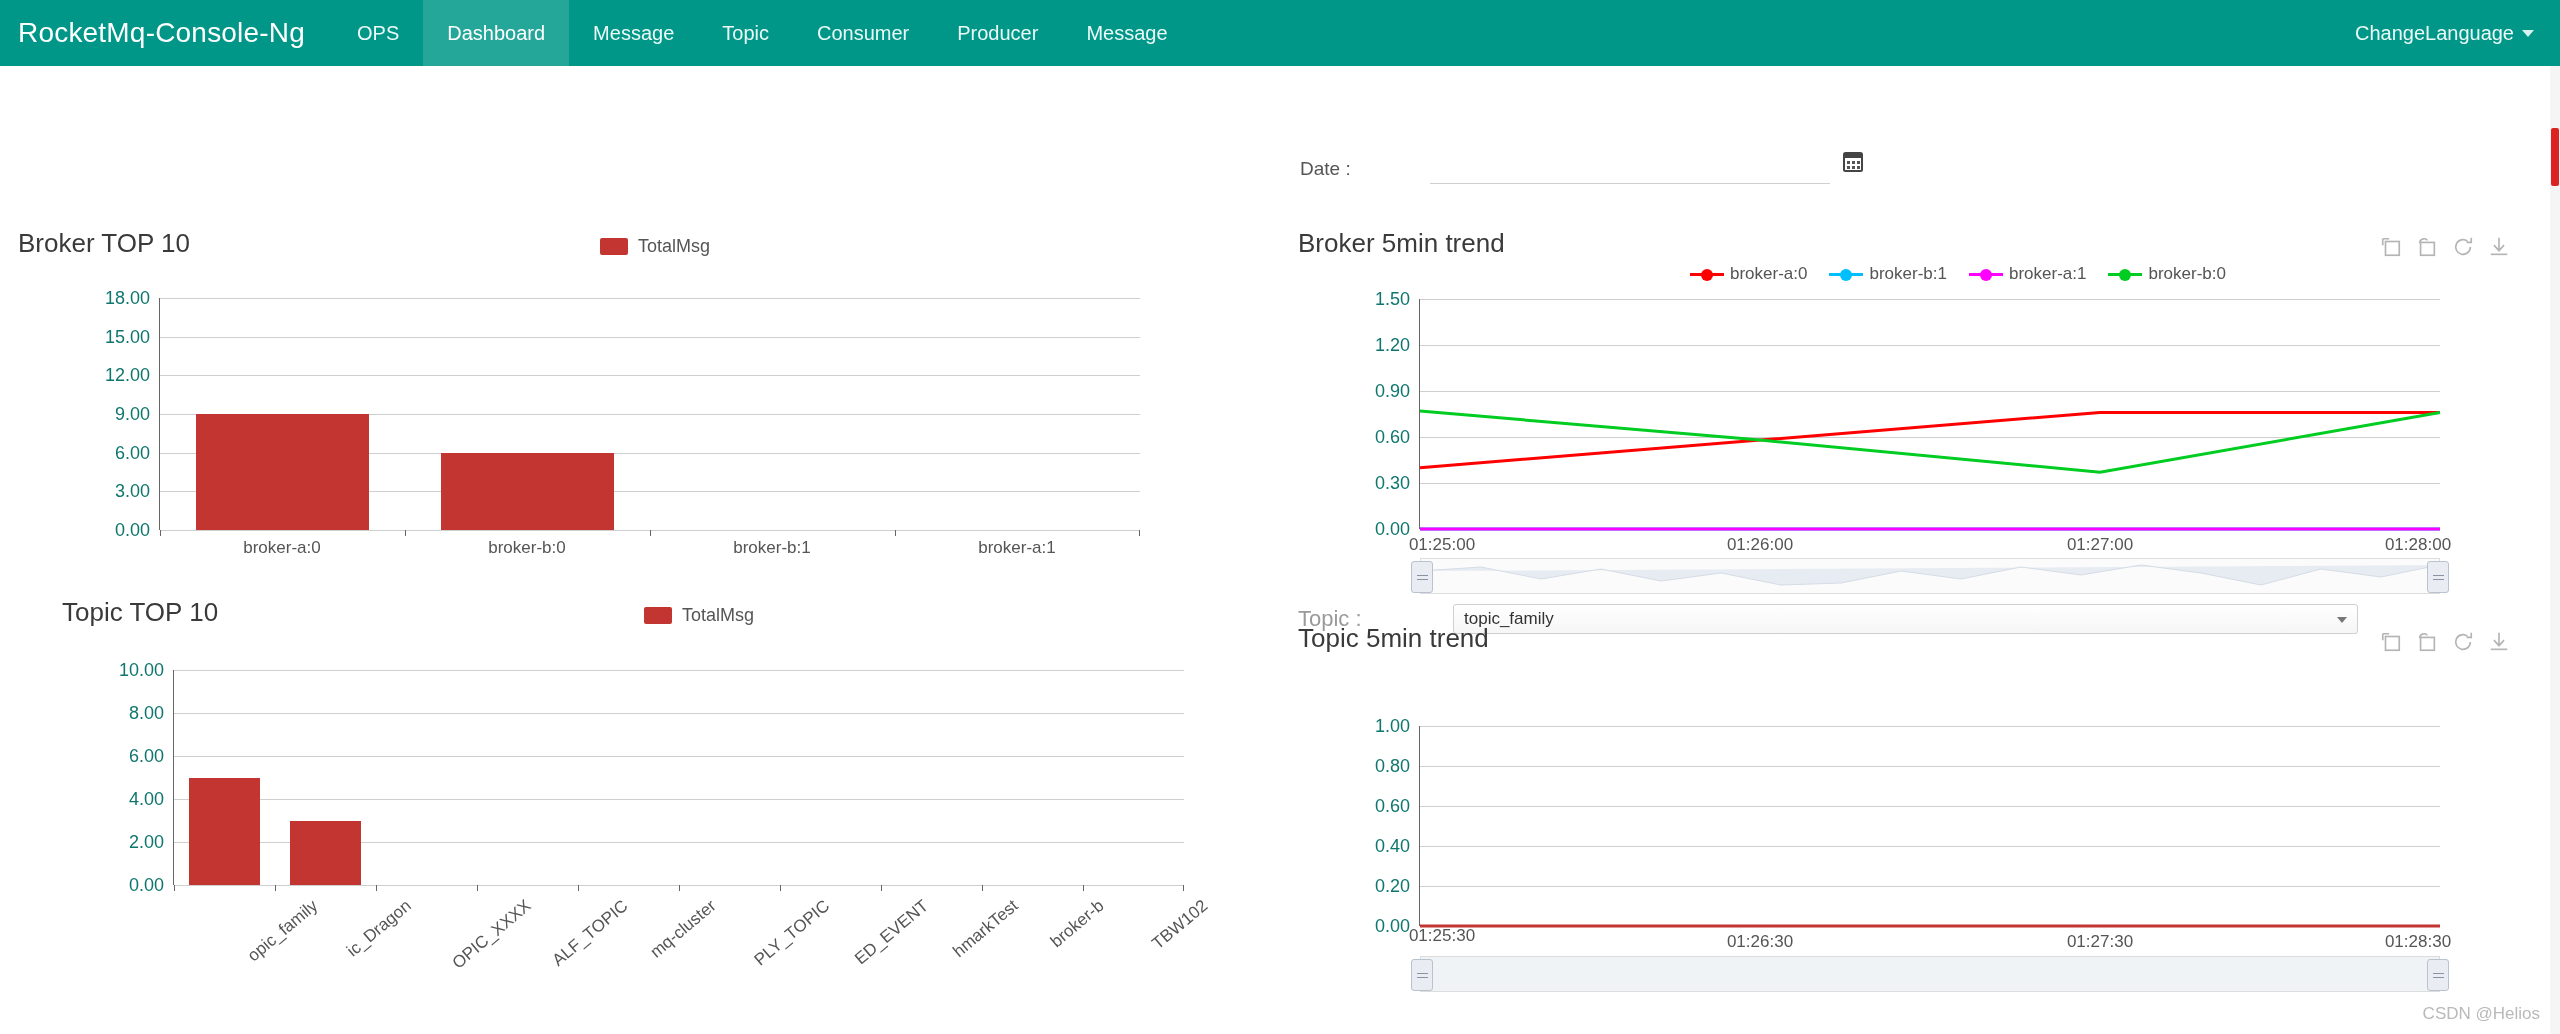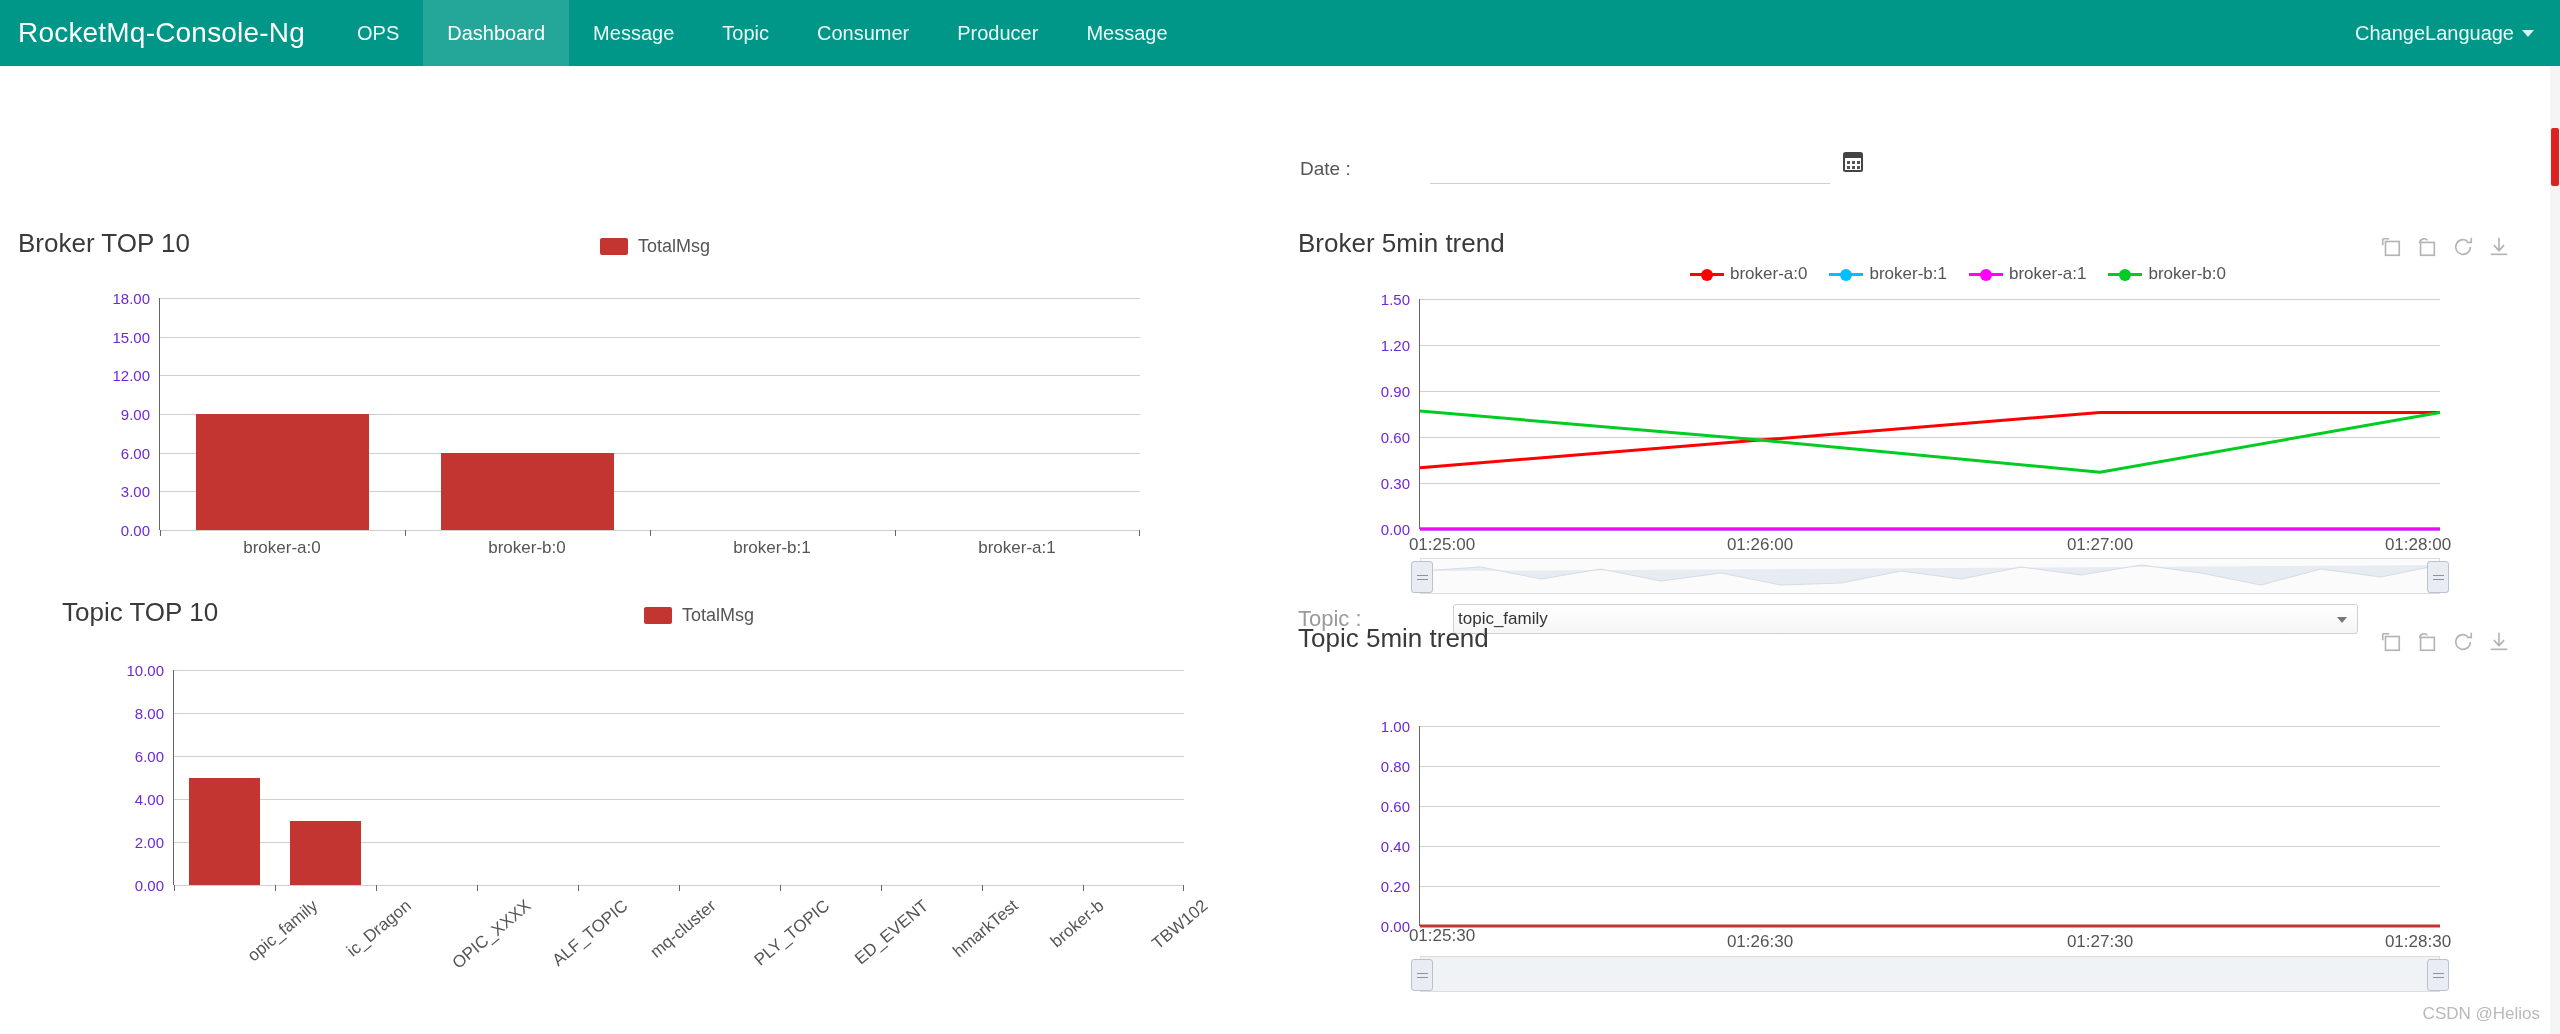--- a/index.html
+++ b/index.html
@@ -111,21 +111,21 @@
     position: absolute; display: flex; align-items: center; gap: 10px;
     font-size: 18px; color: #555; cursor: pointer;
   }
   .legend-swatch { width: 28px; height: 17px; border-radius: 2px; display: inline-block; }
 
   .grid-line {
     position: absolute; height: 1px; background: #cfcfcf; left: 0; right: 0;
   }
   .ytick {
     position: absolute; right: 100%; margin-right: 10px;
-    font-size: 15px; color: #6d28d9; white-space: nowrap;
+    font-size: 18px; color: #0f766e; white-space: nowrap;
     transform: translateY(-50%);
   }
   .axis-y-line { position: absolute; width: 1px; background: #666; }
   .axis-x-line { position: absolute; height: 1px; background: #666; }
   .bar { position: absolute; bottom: 0; background: #c23531; }
   .xtick-label {
     position: absolute; font-size: 17px; color: #555;
     transform: translateX(-50%); white-space: nowrap;
   }
   .xtick-mark { position: absolute; width: 1px; height: 6px; background: #666; }
@@ -171,21 +171,21 @@
   .topic-row {
     position: absolute; display: flex; align-items: center;
   }
   .topic-label { color: #9a9a9a; font-size: 22px; width: 155px; }
   .select-box {
     position: relative;
     width: 905px; height: 30px;
     border: 1px solid #cfcfcf; border-radius: 3px;
     background: linear-gradient(#ffffff, #f6f6f6);
     display: flex; align-items: center;
-    padding: 0 4px;
+    padding: 0 10px;
     font-size: 17px; color: #333;
     cursor: pointer;
   }
   .select-caret {
     position: absolute; right: 10px; top: 12px;
     width: 0; height: 0;
     border-left: 5px solid transparent;
     border-right: 5px solid transparent;
     border-top: 6px solid #777;
   }

